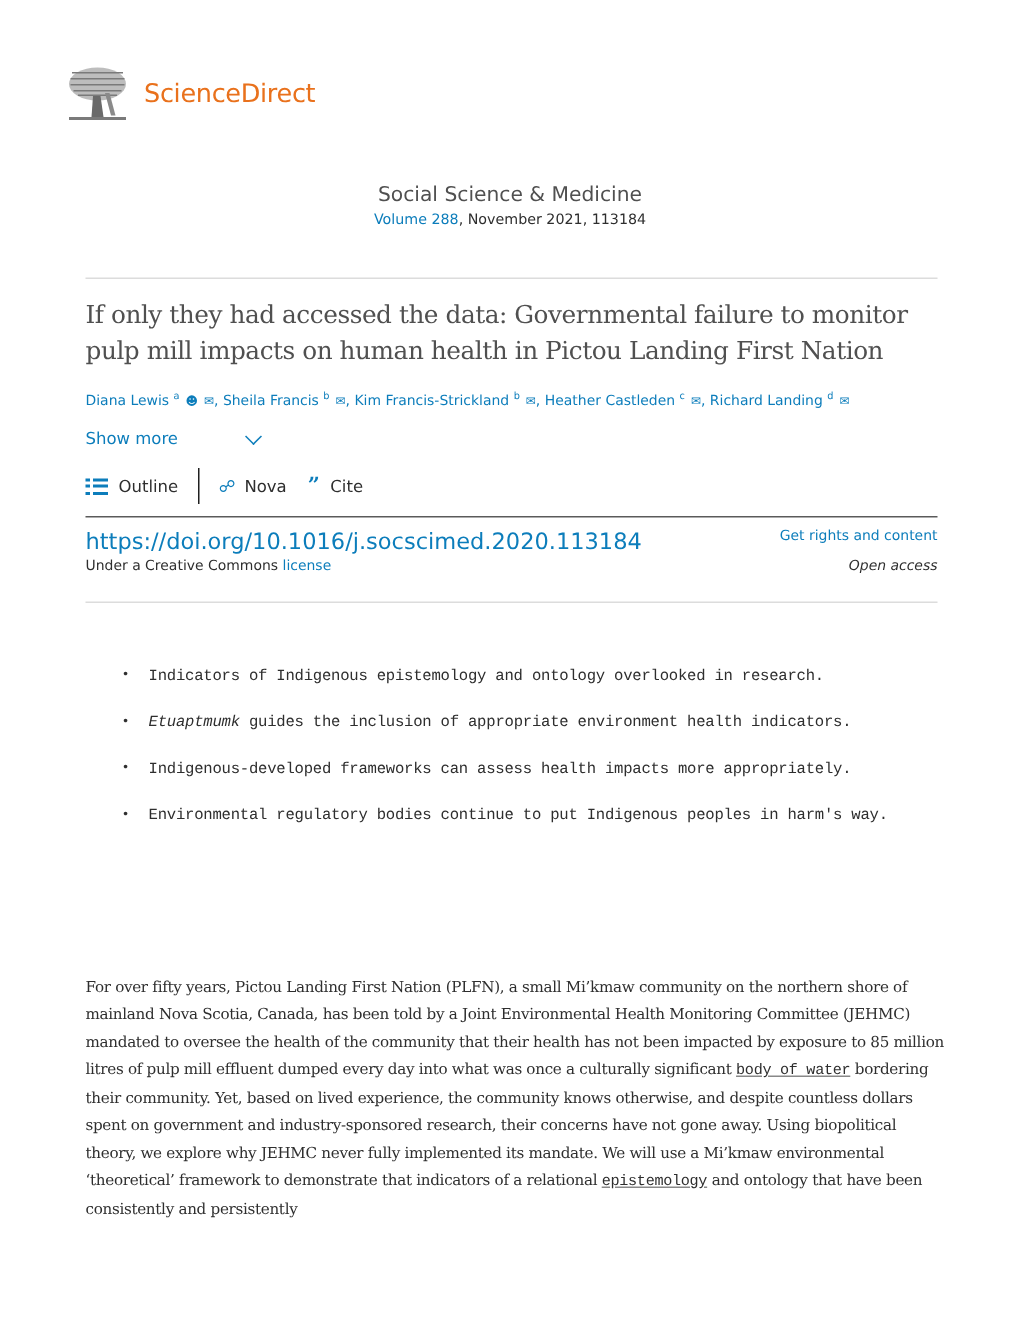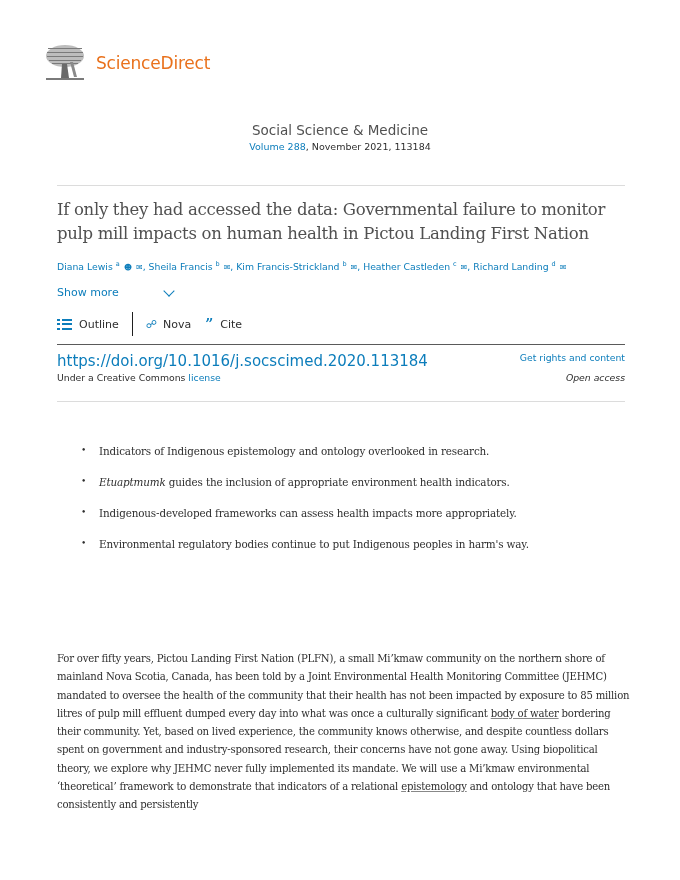--- a/index.html
+++ b/index.html
@@ -26,27 +26,27 @@
   .ico-outline b { position: absolute; left: 5px; width: 10px; height: 2px; background: #0c7dbb; }
   .ico-share { color: #0c7dbb; margin-right: 6px; font-size: 11px; }
   .ico-cite { color: #0c7dbb; margin: 0 7px 0 14px; font-weight: bold; font-family: "DejaVu Serif", serif; font-size: 14px; line-height: 10px; }
   .darkhr { position: absolute; left: 57px; width: 568px; top: 344px; height: 1px; background: #5a5a5a; }
   .doi { position: absolute; left: 57px; top: 352px; font-size: 15px; }
   .rights { position: absolute; right: 55px; top: 352px; font-size: 9.3px; }
   .license { position: absolute; left: 57px; top: 372px; font-size: 9.3px; color: #2e2e2e; }
   .openaccess { position: absolute; right: 55px; top: 372px; font-size: 9.3px; font-style: italic; color: #2e2e2e; }
   .highlights { position: absolute; left: 81px; top: 445px; width: 520px; font-family: "DejaVu Serif", serif; }
   .h-title { font-size: 14px; color: #505050; margin-bottom: 12px; letter-spacing: -0.3px; }
-  .h-list { list-style: none; padding: 0; margin: 0; }
+  .h-list { list-style: none; padding: 0; margin: 0; font-family: Liberation Mono, monospace; }
   .h-list li { position: relative; padding-left: 18px; font-size: 10.4px; color: #2e2e2e; height: 31px; letter-spacing: -0.15px; }
   .h-list li::before { content: "•"; position: absolute; left: 0; top: 0; font-size: 9px; }
   .abstract { position: absolute; left: 57px; top: 650px; width: 575px; font-family: "DejaVu Serif", serif; }
   .a-title { font-size: 13px; color: #505050; margin-bottom: 5px; letter-spacing: -0.3px; }
   .a-body { font-size: 10.1px; line-height: 18.3px; color: #2e2e2e; letter-spacing: -0.2px; }
-  .a-body u { text-decoration: underline; text-decoration-color: #888; }
+  .a-body u { text-decoration: underline; text-decoration-color: #888; font-family: Liberation Mono, monospace; }
 </style>
 </head>
 <body>
 
 <div class="logo">
   <svg class="logo-tree" viewBox="0 0 42 38">
     <rect x="0" y="0" width="42" height="38" fill="#fff"></rect>
     <ellipse cx="21" cy="12" rx="19" ry="11" fill="#bdbdbd"></ellipse>
     <g fill="#7a7a7a">
       <rect x="4" y="4" width="34" height="1"></rect>

